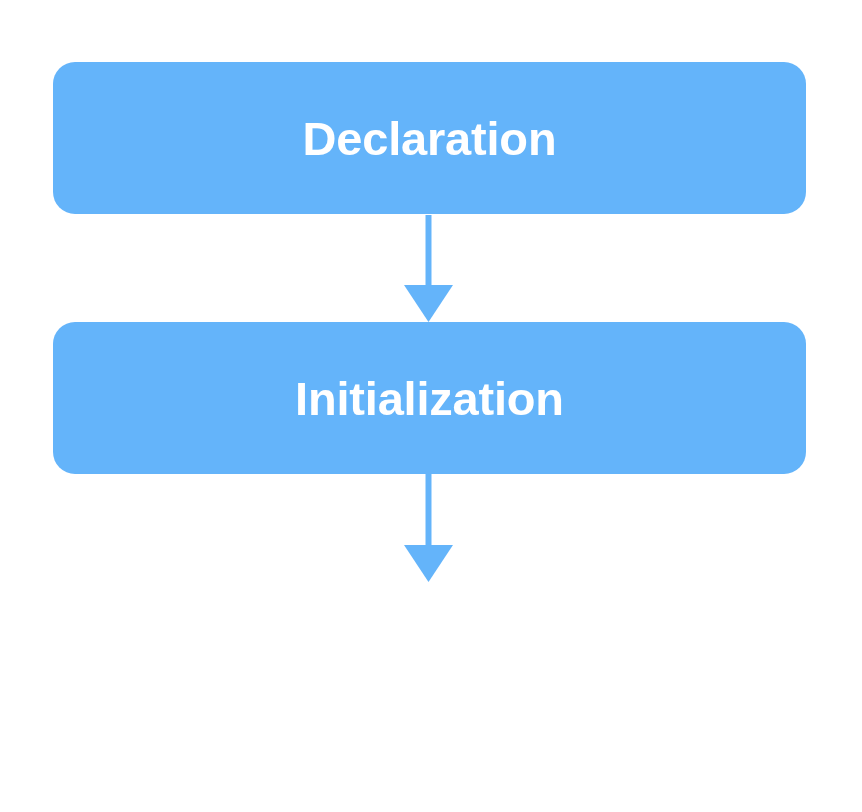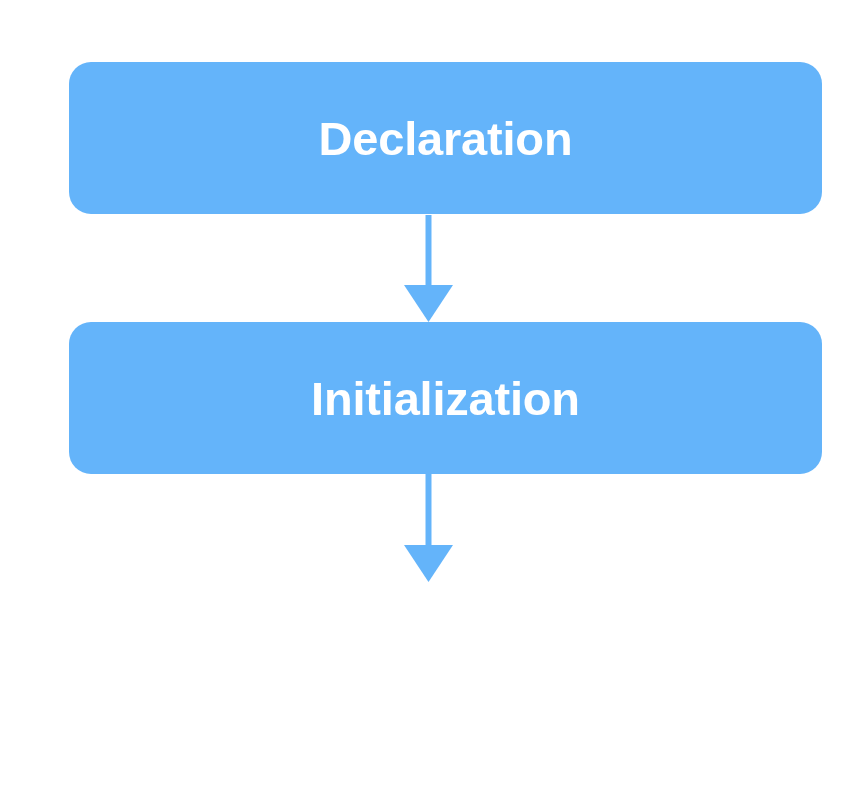--- a/index.html
+++ b/index.html
@@ -23,21 +23,20 @@
     position: absolute;
     left: 53px;
     width: 753px;
     height: 152px;
     background: #64b4fa;
     border-radius: 22px;
     display: flex;
     align-items: center;
     justify-content: center;
     box-sizing: border-box;
-    margin-left: 16px;
   }
   .node-label {
     color: #ffffff;
     font-family: "Liberation Sans", sans-serif;
     font-size: 47px;
     font-weight: bold;
     letter-spacing: -0.2px;
     line-height: 1;
     text-align: center;
     user-select: none;

